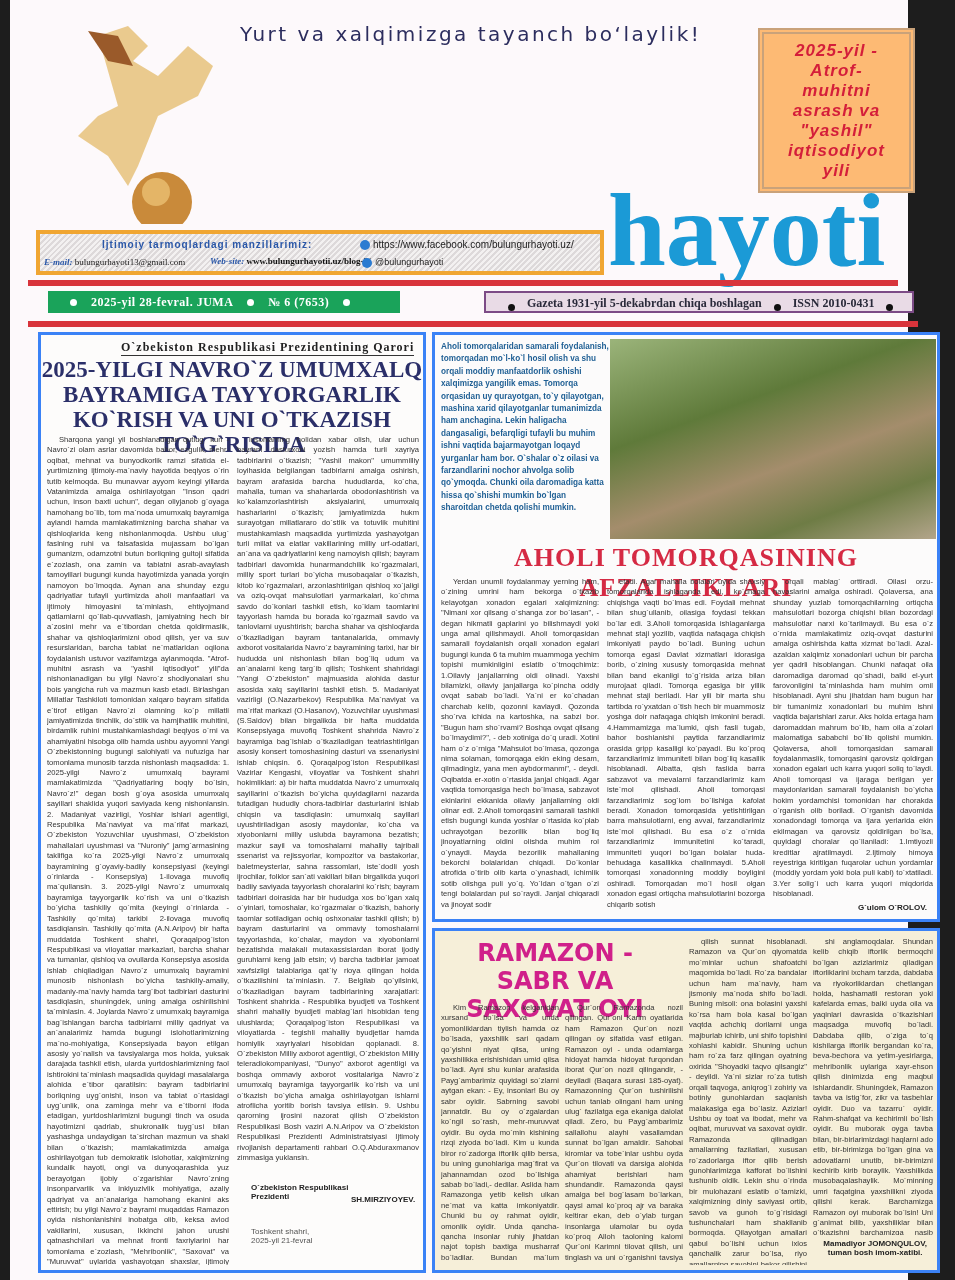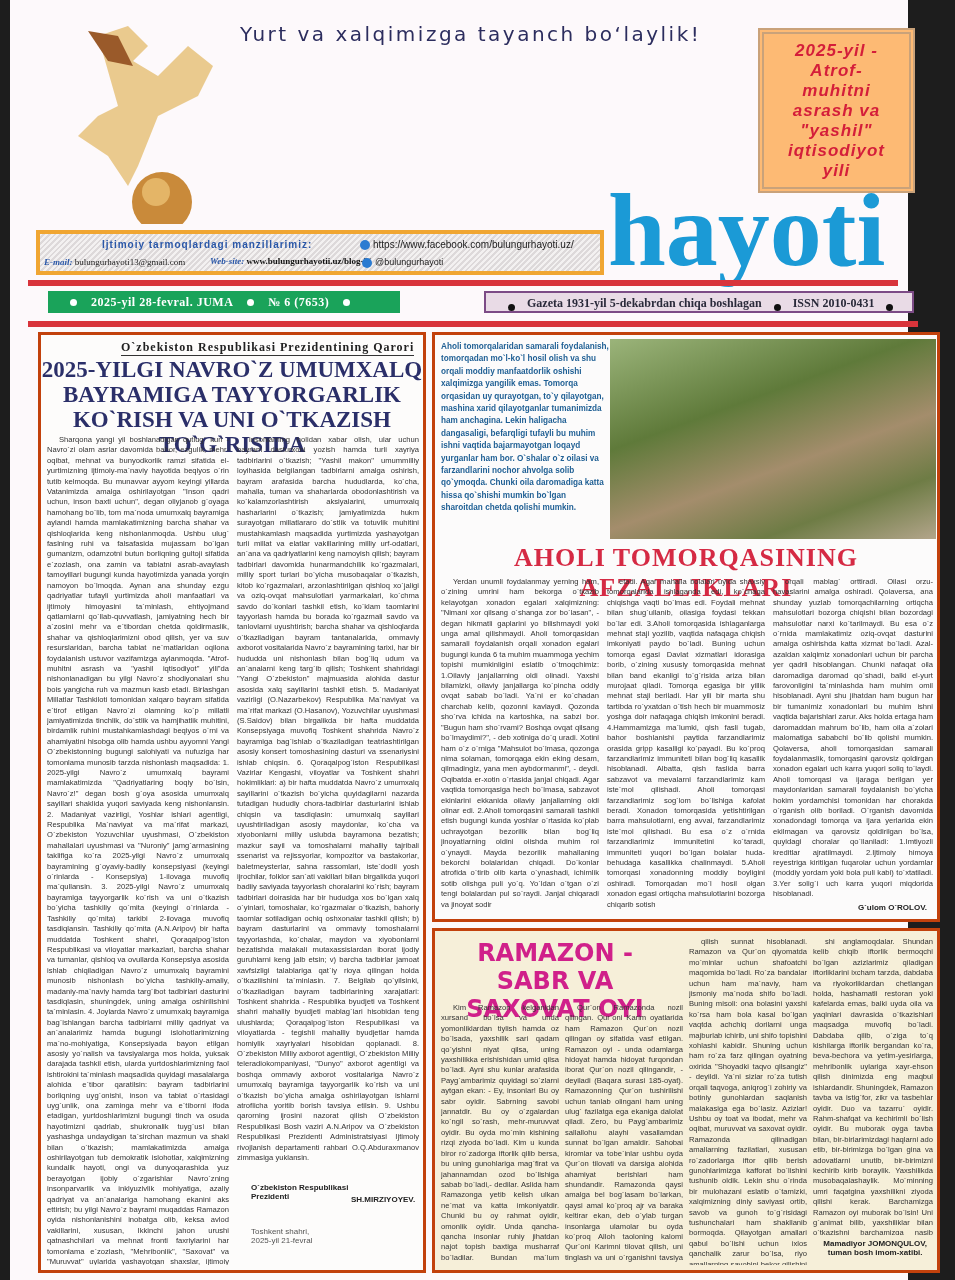--- a/index.html
+++ b/index.html
@@ -18,21 +18,21 @@
 .ct-mail b{color:#2a57a8;font-style:italic}
 .ct-web{position:absolute;left:170px;top:22px;font-size:9px;font-family:"Liberation Serif",serif}
 .ct-web b.l{color:#2a57a8;font-style:italic}
 .ct-web b.v{color:#111}
 .ct-tg{position:absolute;left:322px;top:23px;font-size:9px;color:#222}
 .ico{display:inline-block;width:10px;height:10px;border-radius:50%;background:#2b7bd1;vertical-align:middle;margin-right:3px}
 .redbar{position:absolute;left:18px;height:6px;background:#d8343b}
 .datebar{position:absolute;left:38px;top:291px;width:352px;height:22px;background:#1aa35a;color:#fff;font-family:"Liberation Serif",serif;font-weight:bold;font-size:12px;display:flex;align-items:center;gap:14px;padding-left:22px;letter-spacing:.5px}
 .dot{width:7px;height:7px;border-radius:50%;display:inline-block}
 .issn{position:absolute;left:474px;top:291px;width:430px;height:22px;background:#e9dbe6;border:2px solid #7c4b86;color:#2a2a3a;font-family:"Liberation Serif",serif;font-weight:bold;font-size:12px;display:flex;align-items:flex-end;gap:12px;padding-left:22px}
-.box{position:absolute;border:3px solid #c2410c}
+.box{position:absolute;border:3px solid #3b82f6}
 .art1{left:28px;top:332px;width:388px;height:941px;background:#fdfcfb}
 .art2{left:422px;top:332px;width:508px;height:590px;background:#fcfbfb}
 .art3{left:422px;top:928px;width:508px;height:345px;background:#f6efd9}
 .kicker{position:absolute;left:80px;top:5px;font-family:"Liberation Serif",serif;font-weight:bold;font-size:12px;color:#222;letter-spacing:1px;border-bottom:1px solid #333}
 .h1{position:absolute;left:0;width:100%;top:22px;text-align:center;font-family:"Liberation Serif",serif;font-weight:bold;font-size:23px;line-height:25px;color:#2b2f69}
 .txt{position:absolute;font-size:7.6px;line-height:10.4px;color:#333;text-align:justify;overflow:hidden}
 .txt p{text-indent:12px}
 .sign{position:absolute;font-size:8px;font-weight:bold;color:#222}
 .intro{position:absolute;left:6px;top:6px;width:168px;font-size:8.2px;line-height:12.4px;color:#1f5f94;font-weight:bold}
 .photo{position:absolute;left:175px;top:4px;width:326px;height:200px;background:linear-gradient(160deg,#9bb47a 0%,#5f7a3a 35%,#a48d6c 60%,#6e7c45 80%,#b3a58b 100%)}

